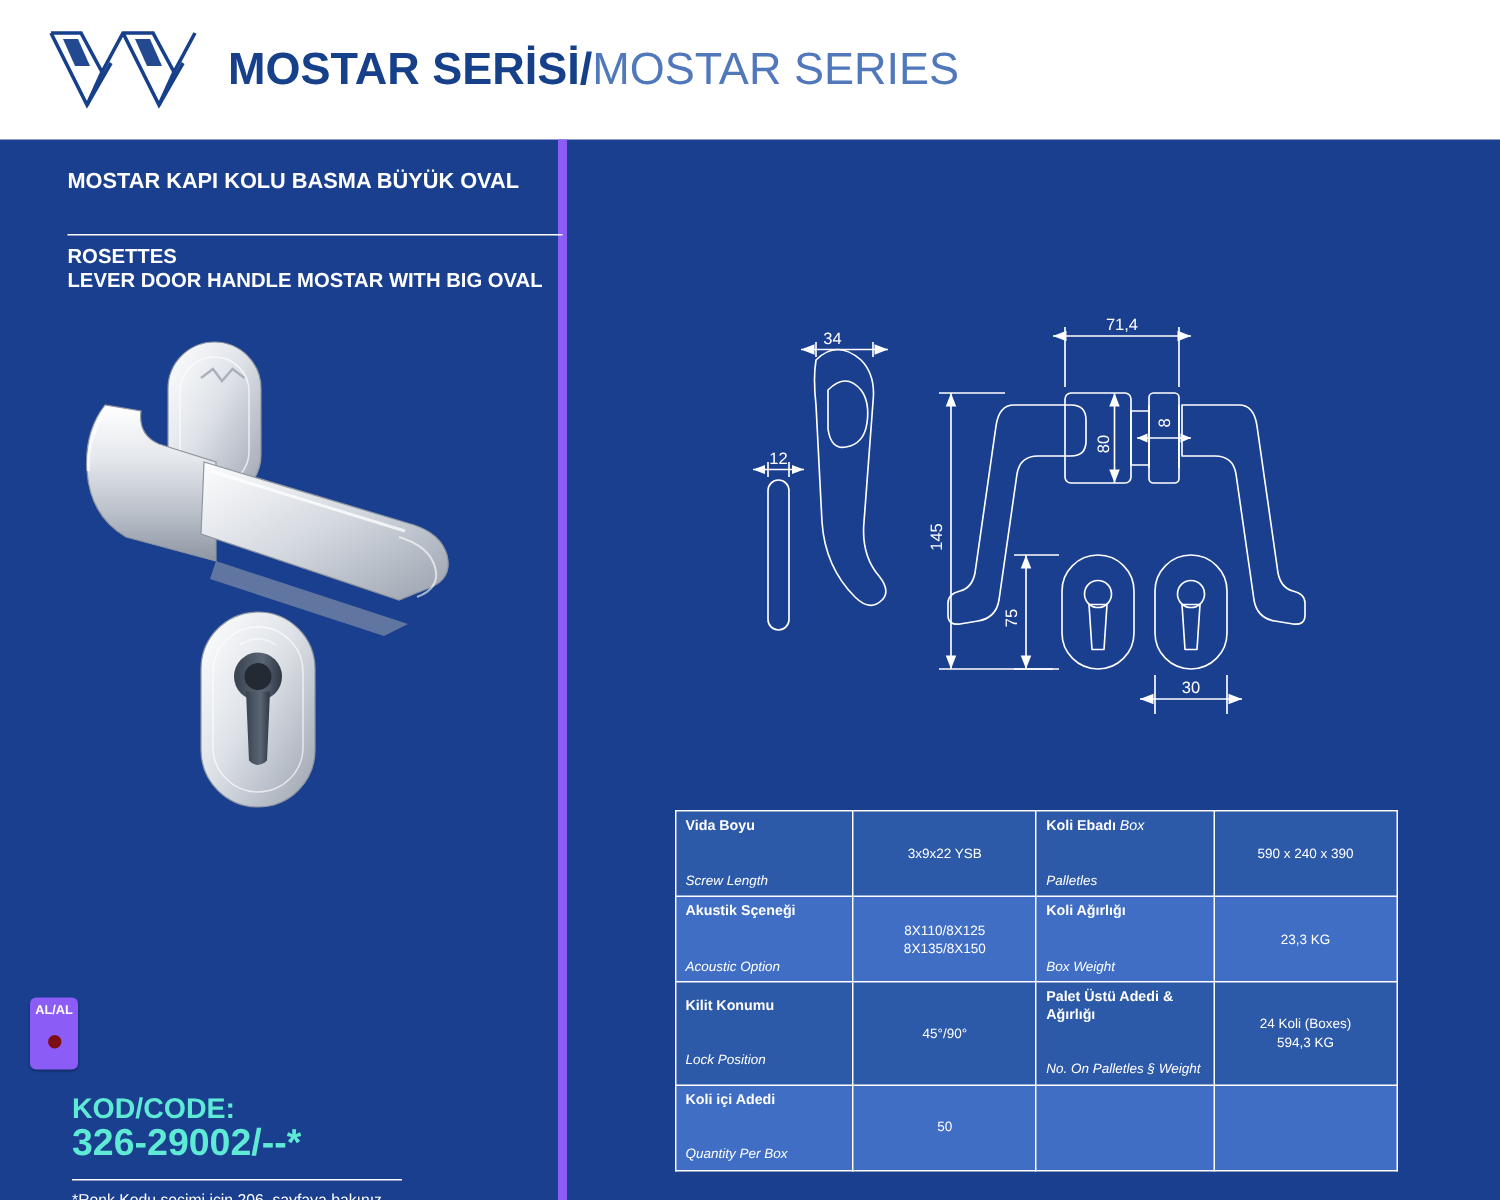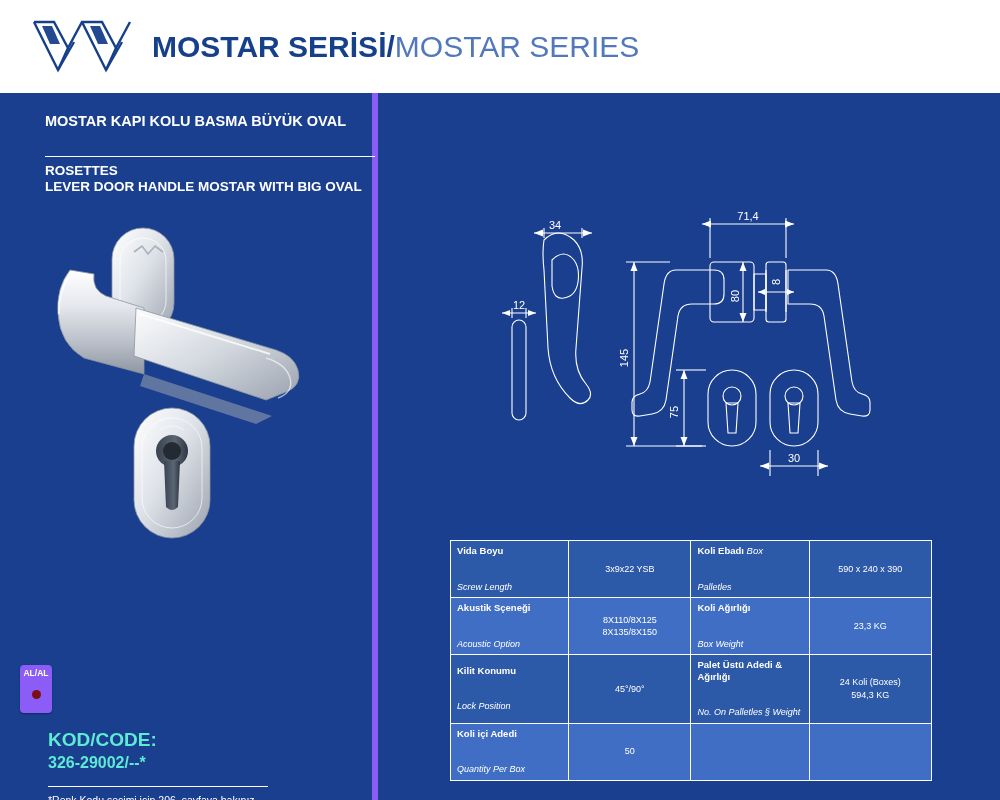--- a/index.html
+++ b/index.html
@@ -125,21 +125,21 @@
     position: absolute;
     left: 48px; top: 635px;
     color: #5eead4;
   }
   .code-label {
     font-size: 19px;
     font-weight: bold;
     line-height: 23px;
   }
   .code-value {
-    font-size: 16px;
+    font-size: 25px;
     font-weight: bold;
     line-height: 23px;
   }
   .code-rule {
     position: absolute;
     left: 48px; top: 693px;
     width: 220px;
     height: 1px;
     background: #ffffff;
   }

